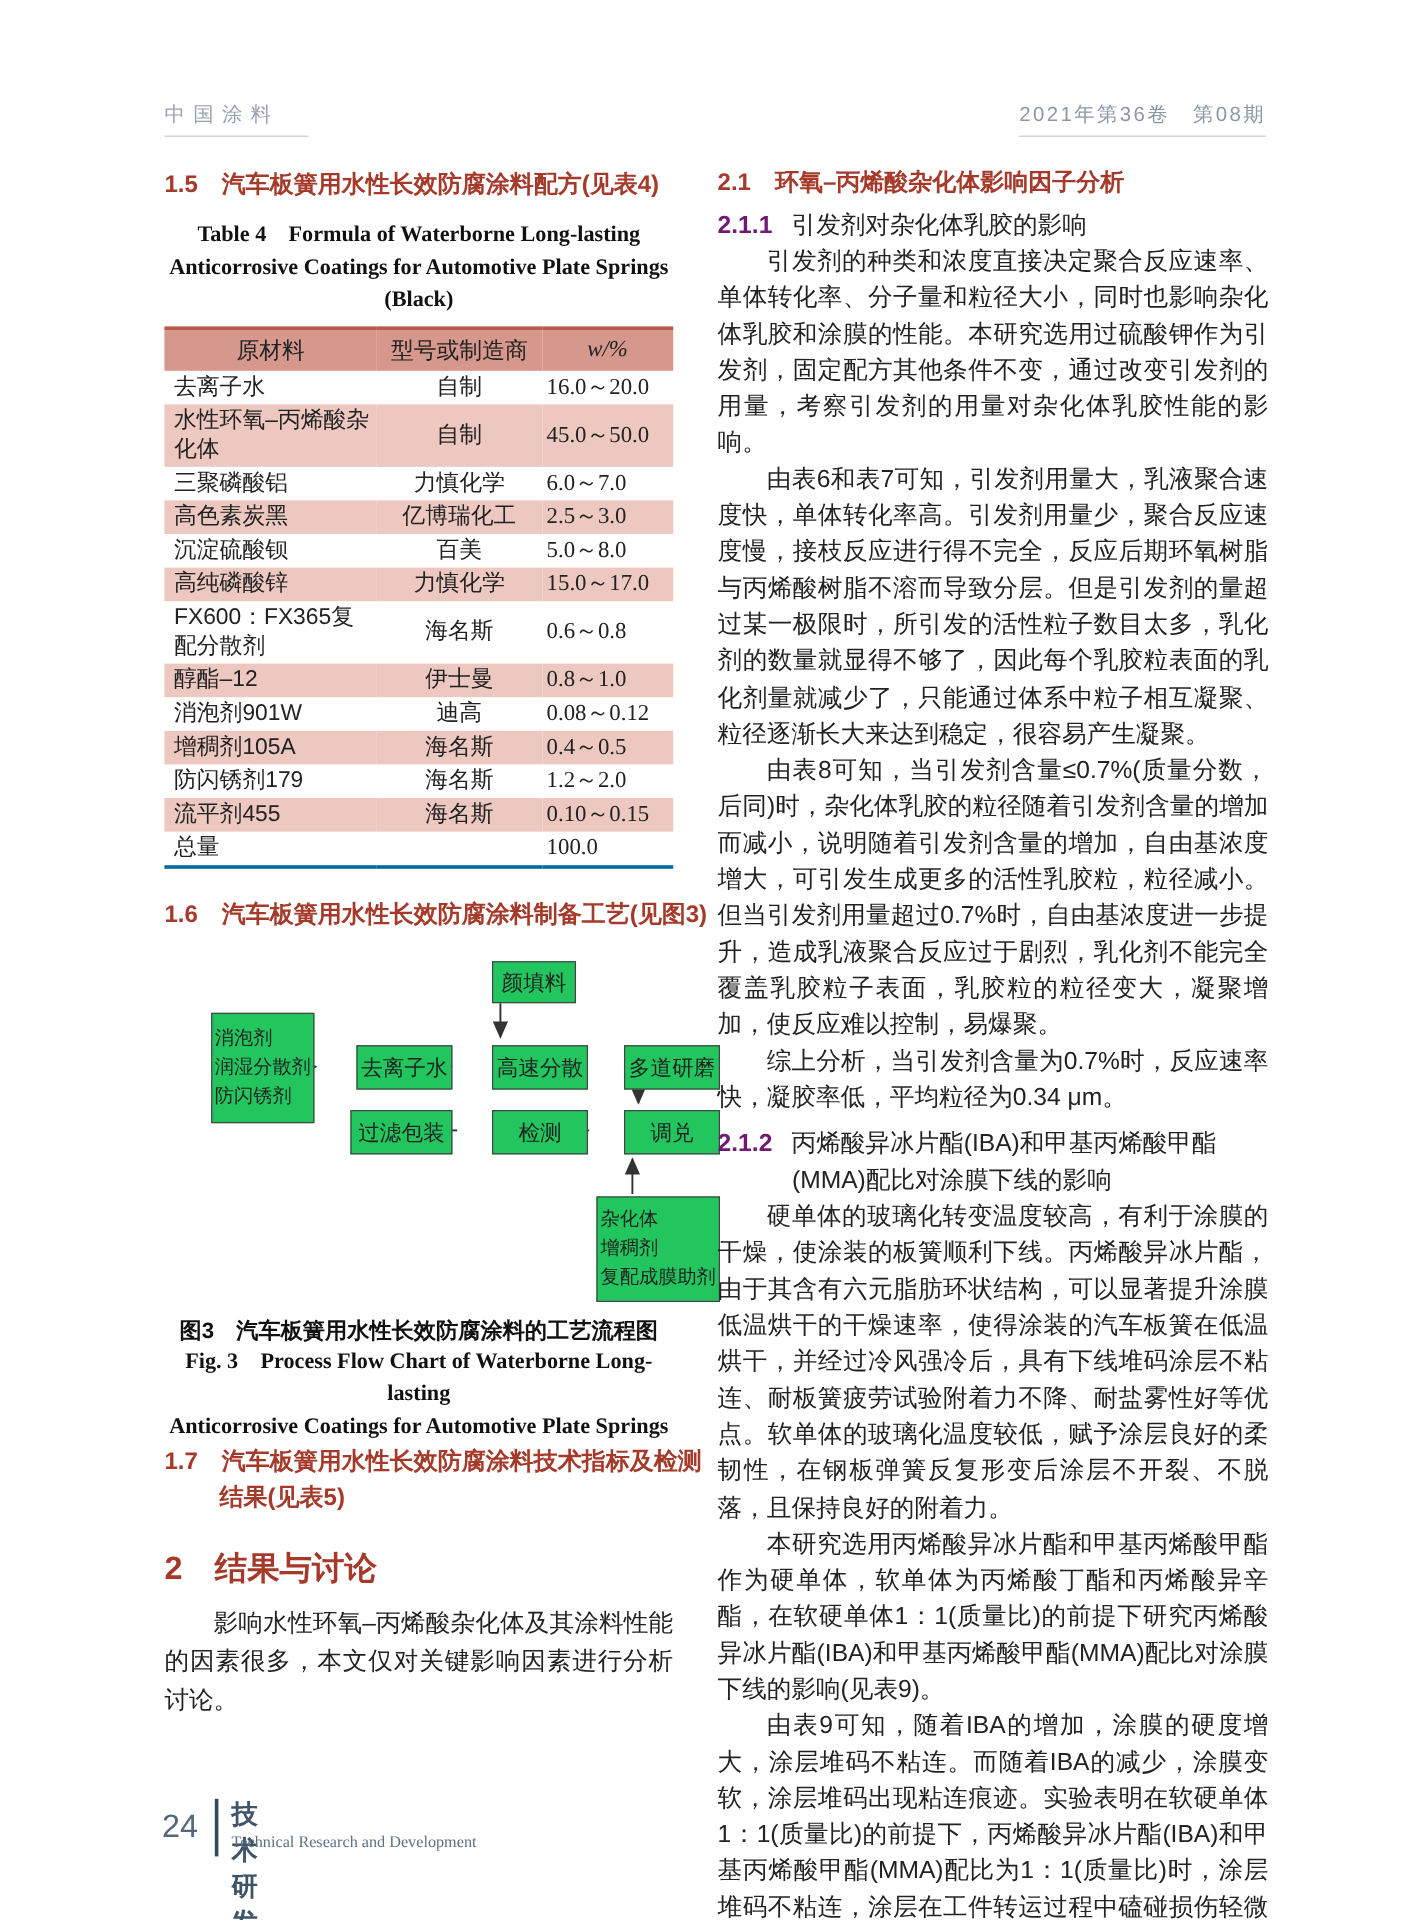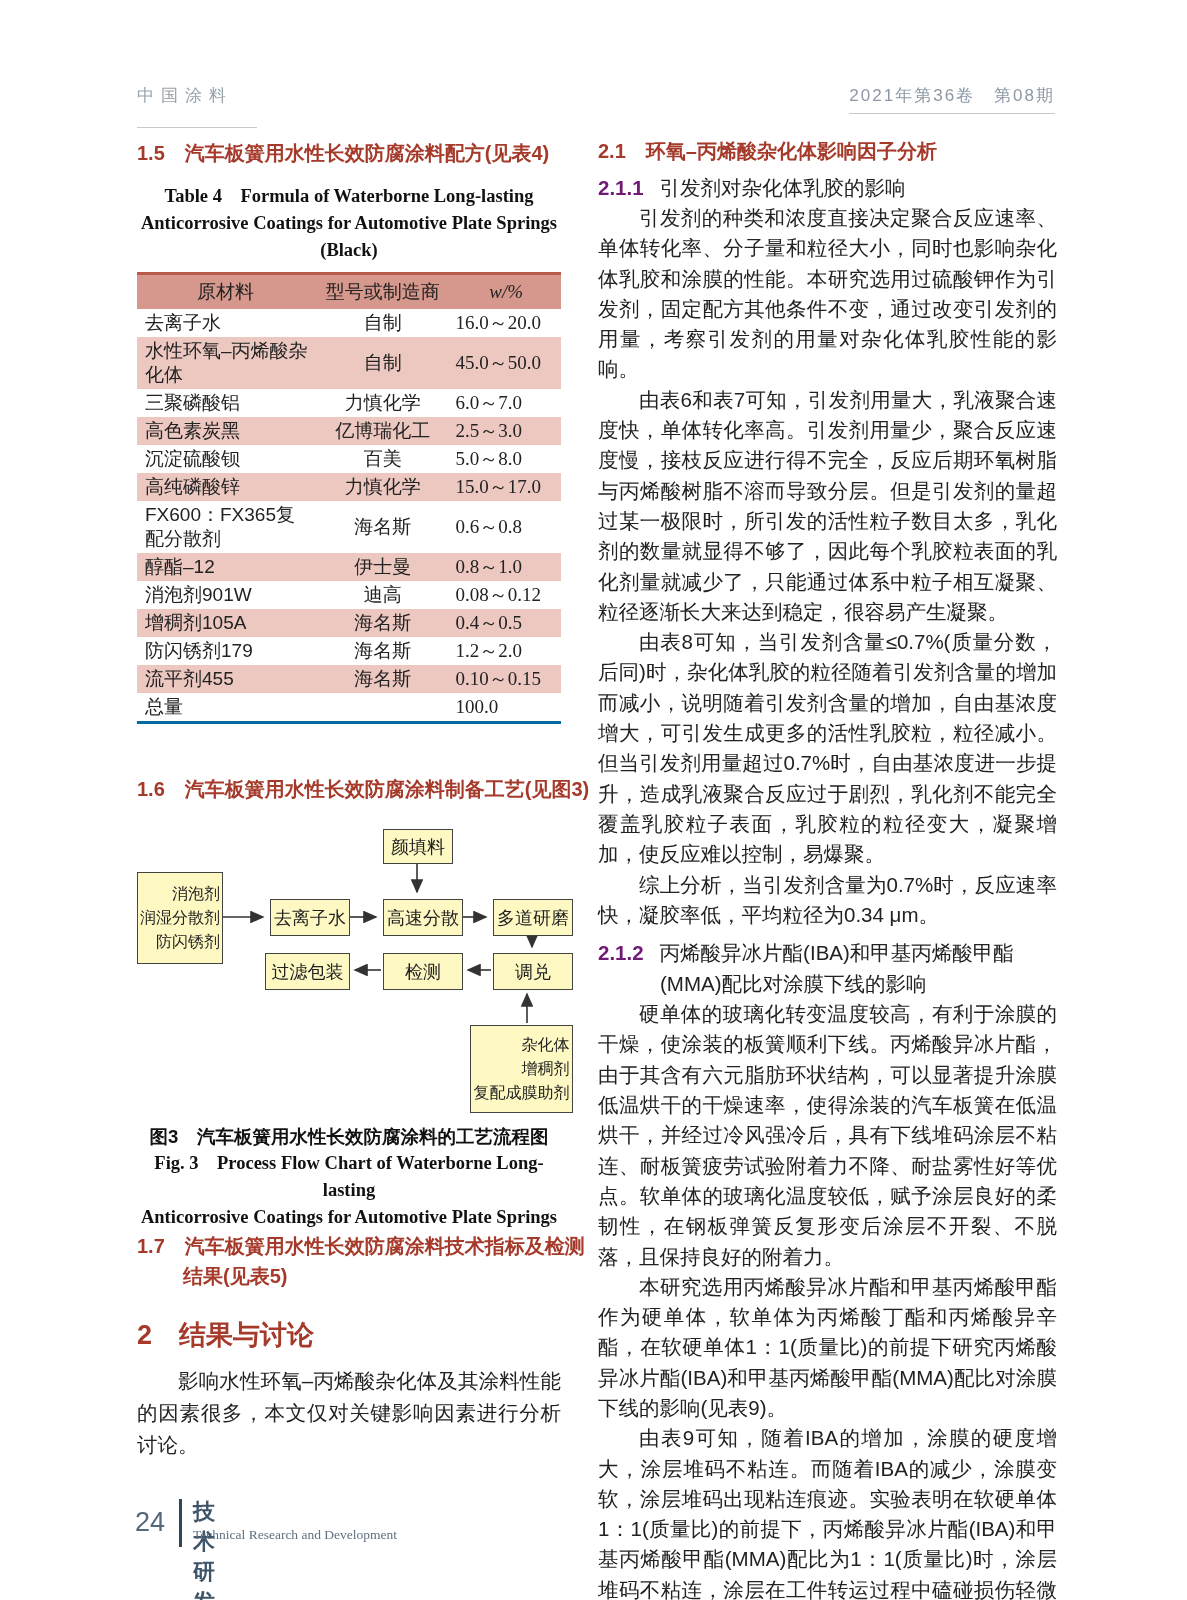--- a/index.html
+++ b/index.html
@@ -1,31 +1,31 @@
 <!DOCTYPE html>
 <html><head>
 <meta charset="utf-8">
 <style>
   html,body{margin:0;padding:0;background:#ffffff;}
   .page{position:relative;width:1187px;height:1600px;background:#ffffff;overflow:hidden;
         font-family:"Liberation Sans","DejaVu Sans",sans-serif;color:#222;}
 
   
   .hdr-left{position:absolute;left:137px;top:84px;width:120px;font-size:17px;letter-spacing:7px;
-            color:#98a2ab;padding-bottom:20px;border-bottom:1.5px solid #c4cace;}
+            color:#98a2ab;padding-bottom:6px;border-bottom:1.5px solid #c4cace;}
   .hdr-right{position:absolute;right:132px;top:84px;font-size:17px;letter-spacing:2px;
              color:#8b98a5;padding-bottom:6px;border-bottom:1.5px solid #c4cace;}
 
   
   .col-left{position:absolute;left:137px;top:130px;width:424px;}
   .col-right{position:absolute;left:598px;top:130px;width:459px;}
 
   .h-red{color:#a53a2a;font-weight:bold;font-size:20px;white-space:nowrap;}
   .h15{margin-top:10px;}
-  .h16{margin-top:52px;}
+  .h16{margin-top:24px;}
   .h17{line-height:30px;}
   .h17 .l2{padding-left:46px;}
   .h2big{margin-top:26px;font-size:27px;color:#a53a2a;font-weight:bold;}
   .s2para{margin-top:12px;font-size:20.5px;line-height:32px;text-align:justify;text-indent:2em;color:#222;}
 
   
   .tcap{margin-top:16px;text-align:center;line-height:27px;}
   .tcap .cn{font-size:18.5px;font-weight:bold;color:#111;}
   .tcap .en{font-size:18.5px;font-weight:bold;font-family:"Liberation Serif","DejaVu Serif",serif;color:#111;}
 
@@ -36,24 +36,24 @@
   table.formula th.wcol{font-style:italic;font-family:"Liberation Serif","DejaVu Serif",serif;}
   table.formula td{font-size:19px;line-height:24px;padding:2px 4px;color:#222;}
   table.formula tr:nth-child(even) td{background:#ecc8c1;}
   table.formula td.c0{text-align:left;width:172px;padding-left:8px;}
   table.formula td.c1{text-align:center;width:138px;}
   table.formula td.c2{text-align:left;width:106px;font-family:"Liberation Serif","DejaVu Serif",serif;}
 
   
   .flow{position:relative;margin-top:26px;width:424px;height:282px;}
   .fbox{position:absolute;border:1.5px solid #444;display:flex;align-items:center;justify-content:center;
-        text-align:right;font-size:18px;color:#222;background:#fef9c3;line-height:22px;}
+        text-align:left;font-size:18px;color:#222;background:#22c55e;line-height:22px;margin-left:27px;}
   .fbox.small{font-size:16px;line-height:24px;}
   .b-pigment{left:246px;top:0;width:68px;height:33px;}
-  .b-additives{left:0;top:43px;width:84px;height:90px;}
+  .b-additives{left:12px;top:43px;width:84px;height:90px;}
   .b-water{left:133px;top:70px;width:78px;height:35px;}
   .b-disperse{left:246px;top:70px;width:78px;height:35px;}
   .b-grind{left:356px;top:70px;width:78px;height:35px;}
   .b-blend{left:356px;top:124px;width:78px;height:35px;}
   .b-test{left:246px;top:124px;width:78px;height:35px;}
   .b-pack{left:128px;top:124px;width:83px;height:35px;}
   .b-hybrid{left:333px;top:196px;width:101px;height:86px;}
   .flow svg{position:absolute;left:0;top:0;}
 
   

